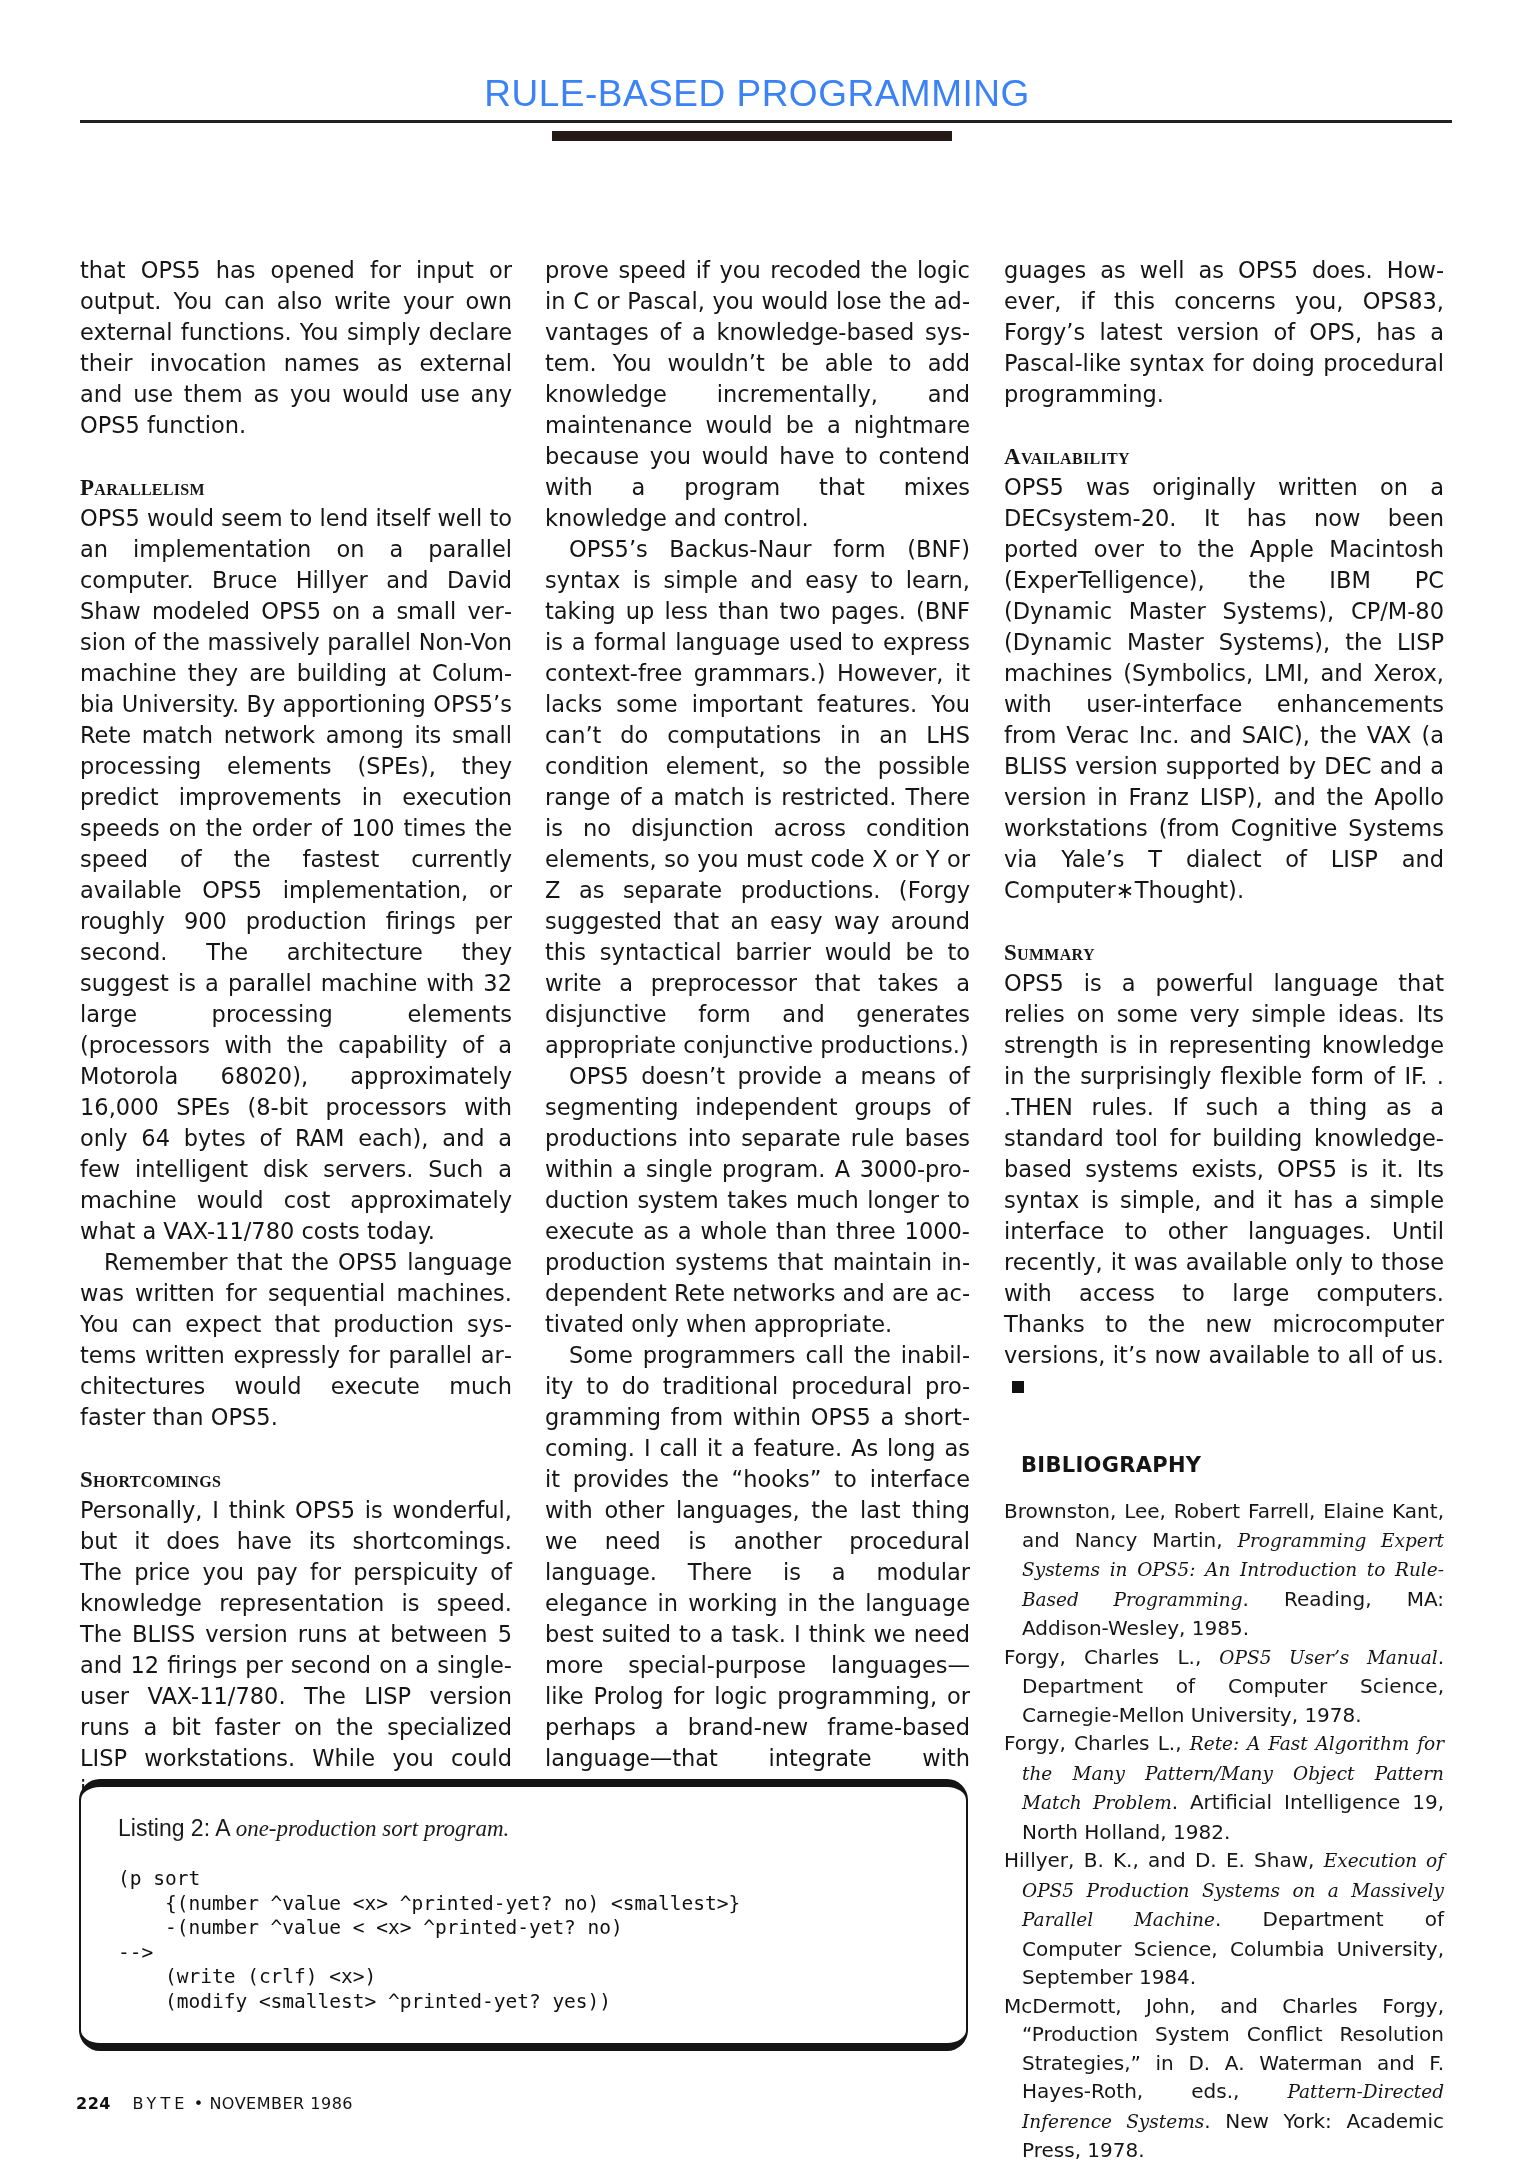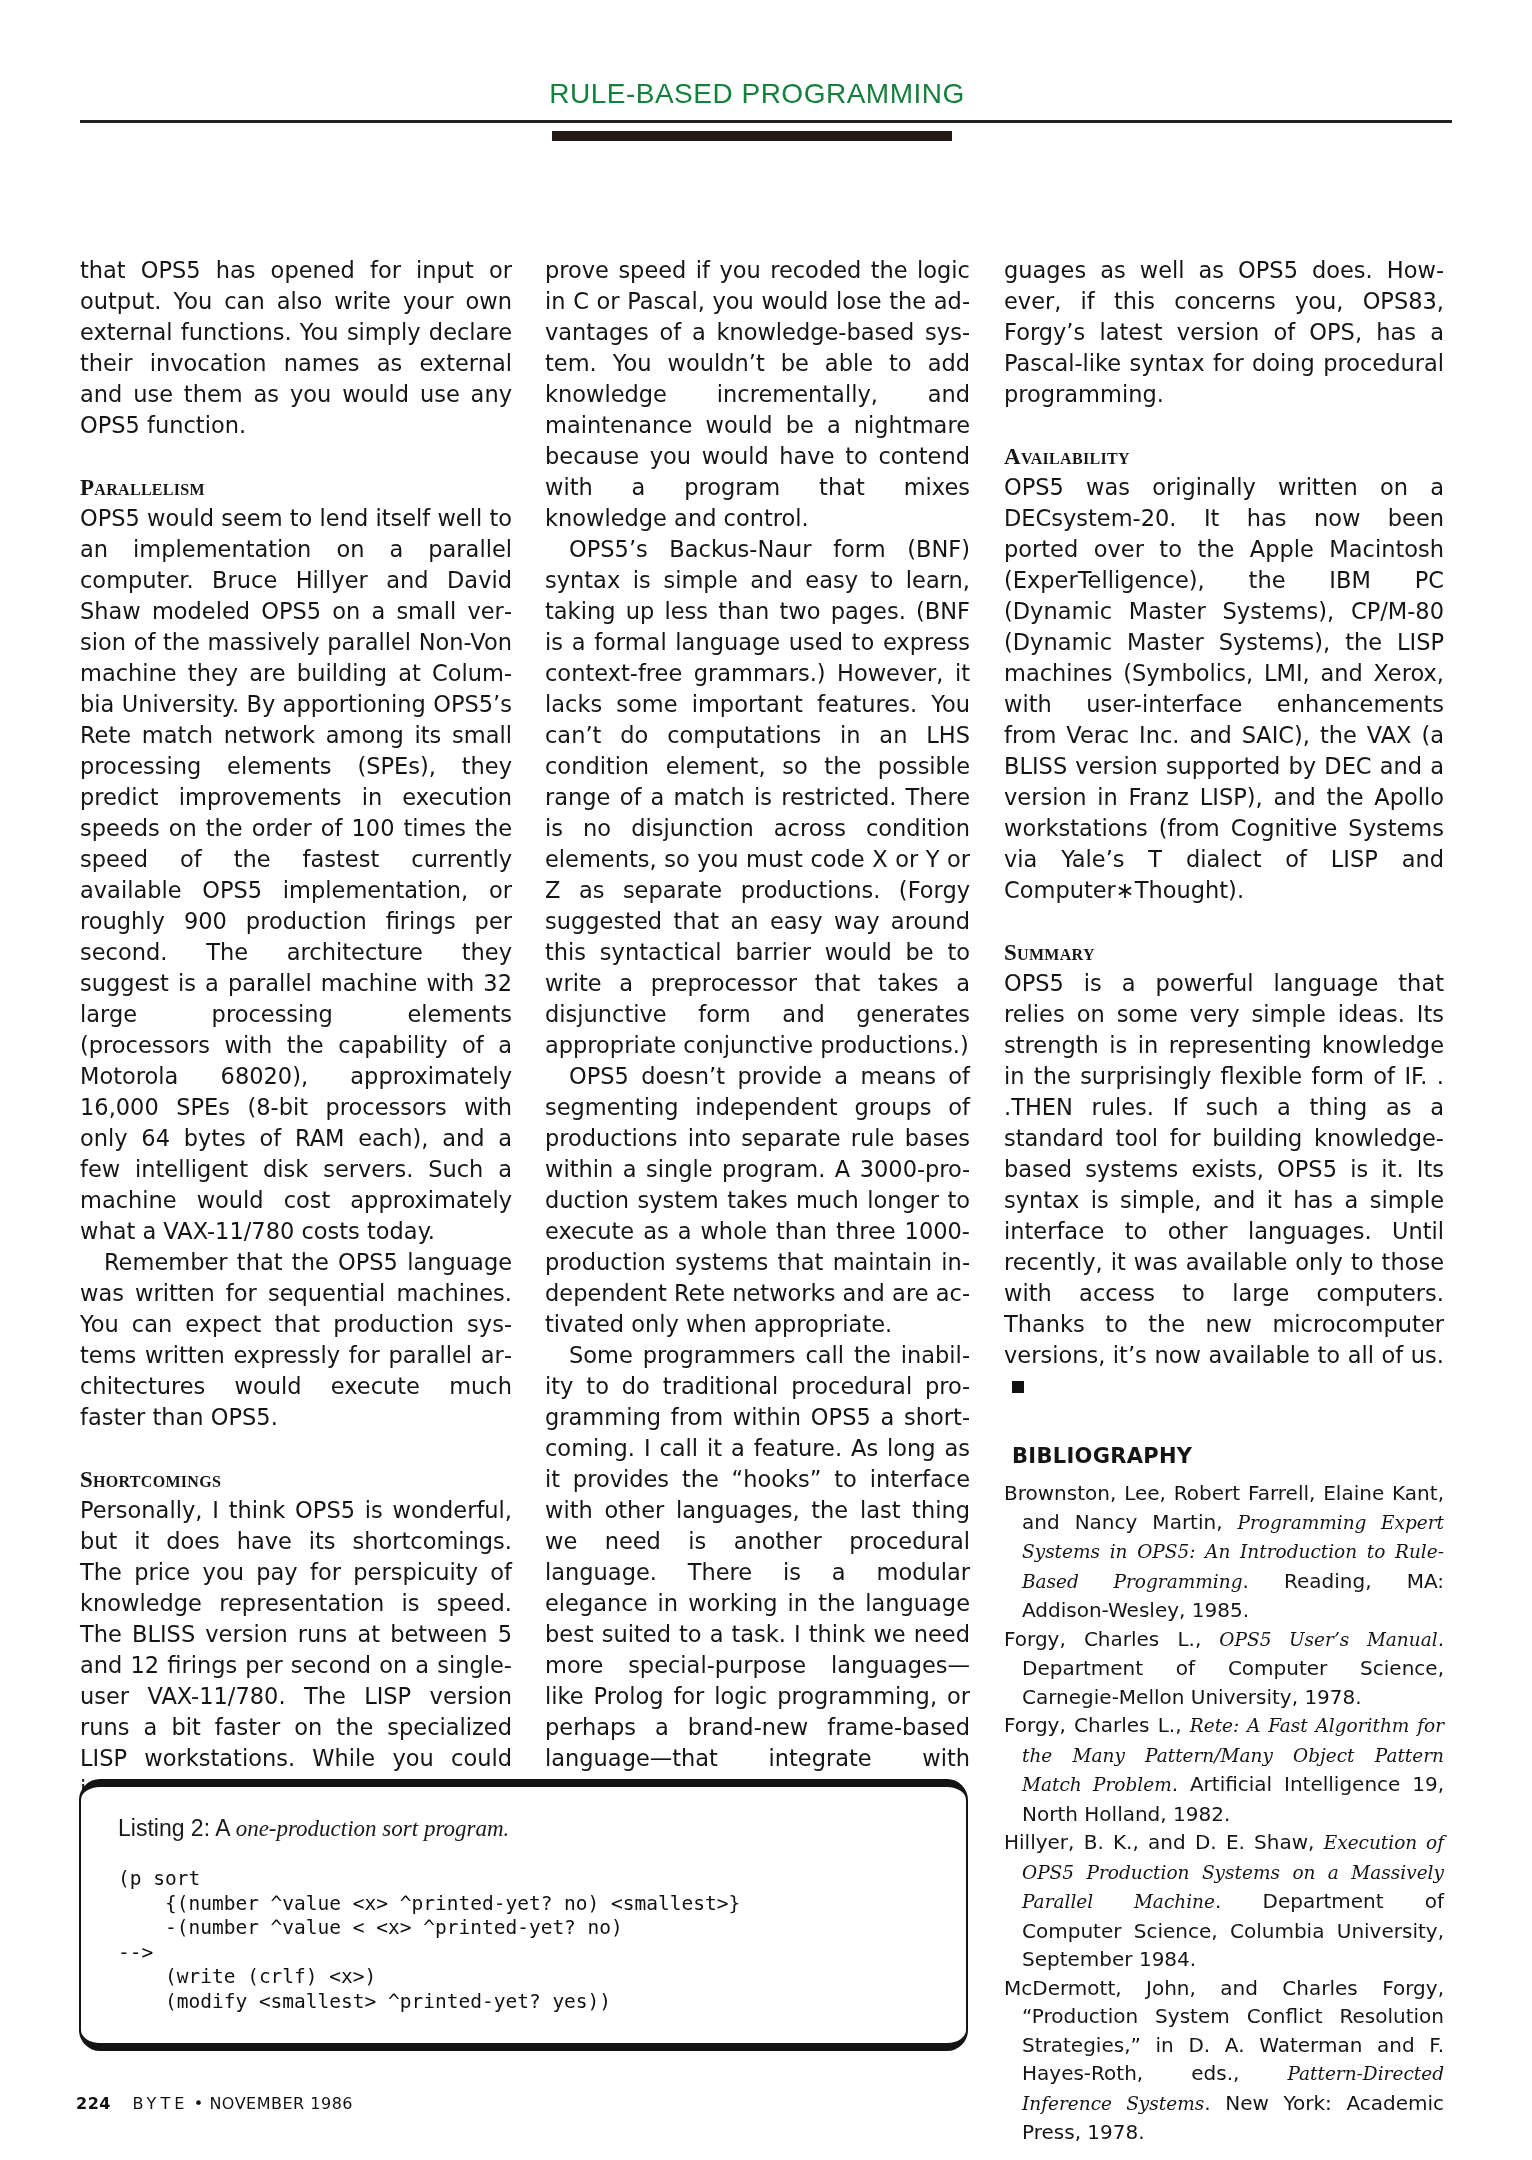--- a/index.html
+++ b/index.html
@@ -2,22 +2,22 @@
 <html><head>
   <meta charset="utf-8">
   <style>
     html, body { margin: 0; padding: 0; background: #ffffff; }
     body {
       width: 1532px; height: 2160px; position: relative; overflow: hidden;
       font-family: "DejaVu Sans", sans-serif; color: #151515;
     }
     .running-head {
       position: absolute; left: 0; width: 1532px; top: 76px; text-align: center;
-      font-family: "Liberation Sans", sans-serif; font-size: 28px; letter-spacing: 0.5px;
-      color: #15803d; line-height: 36px;
+      font-family: "Liberation Sans", sans-serif; font-size: 37px; letter-spacing: 0.5px;
+      color: #3b82f6; line-height: 36px;
     }
     .running-head span { position: relative; left: -9px; }
     .head-rule {
       position: absolute; left: 80px; top: 120px; width: 1372px; height: 3px; background: #222;
     }
     .head-bar {
       position: absolute; left: 552px; top: 131px; width: 400px; height: 10px; background: #231a17;
     }
     .col {
       position: absolute; top: 255px; font-size: 22.5px; line-height: 31px;
@@ -27,21 +27,21 @@
     .col p.indent { text-indent: 24px; }
     .col1 { left: 80px; width: 432px; }
     .col2 { left: 545px; width: 425px; }
     .col3 { left: 1004px; width: 440px; }
     .section-head {
       font-family: Liberation Serif, serif; font-weight: bold; font-variant: small-caps;
       font-size: 23px; line-height: 31px; margin: 0; letter-spacing: 0.3px; text-align: left;
     }
     .gap { height: 31px; }
     .biblio-head {
-      font-size: 21px; line-height: 30px; margin: 8px; letter-spacing: 0.3px;
+      font-size: 21px; line-height: 30px; margin: 17px; letter-spacing: 0.3px;
     }
     .biblio-entry {
       font-size: 20px; line-height: 28.5px; padding-left: 18px; text-indent: -18px;
       margin: 0 0 2px 0; text-align: justify;
     }
     .biblio-entry i { font-family: "DejaVu Serif", serif; font-style: italic; font-size: 18.5px; }
     .end-mark {
       display: inline-block; width: 12px; height: 12px; background: #111; margin-left: 8px;
       vertical-align: 1px;
     }

